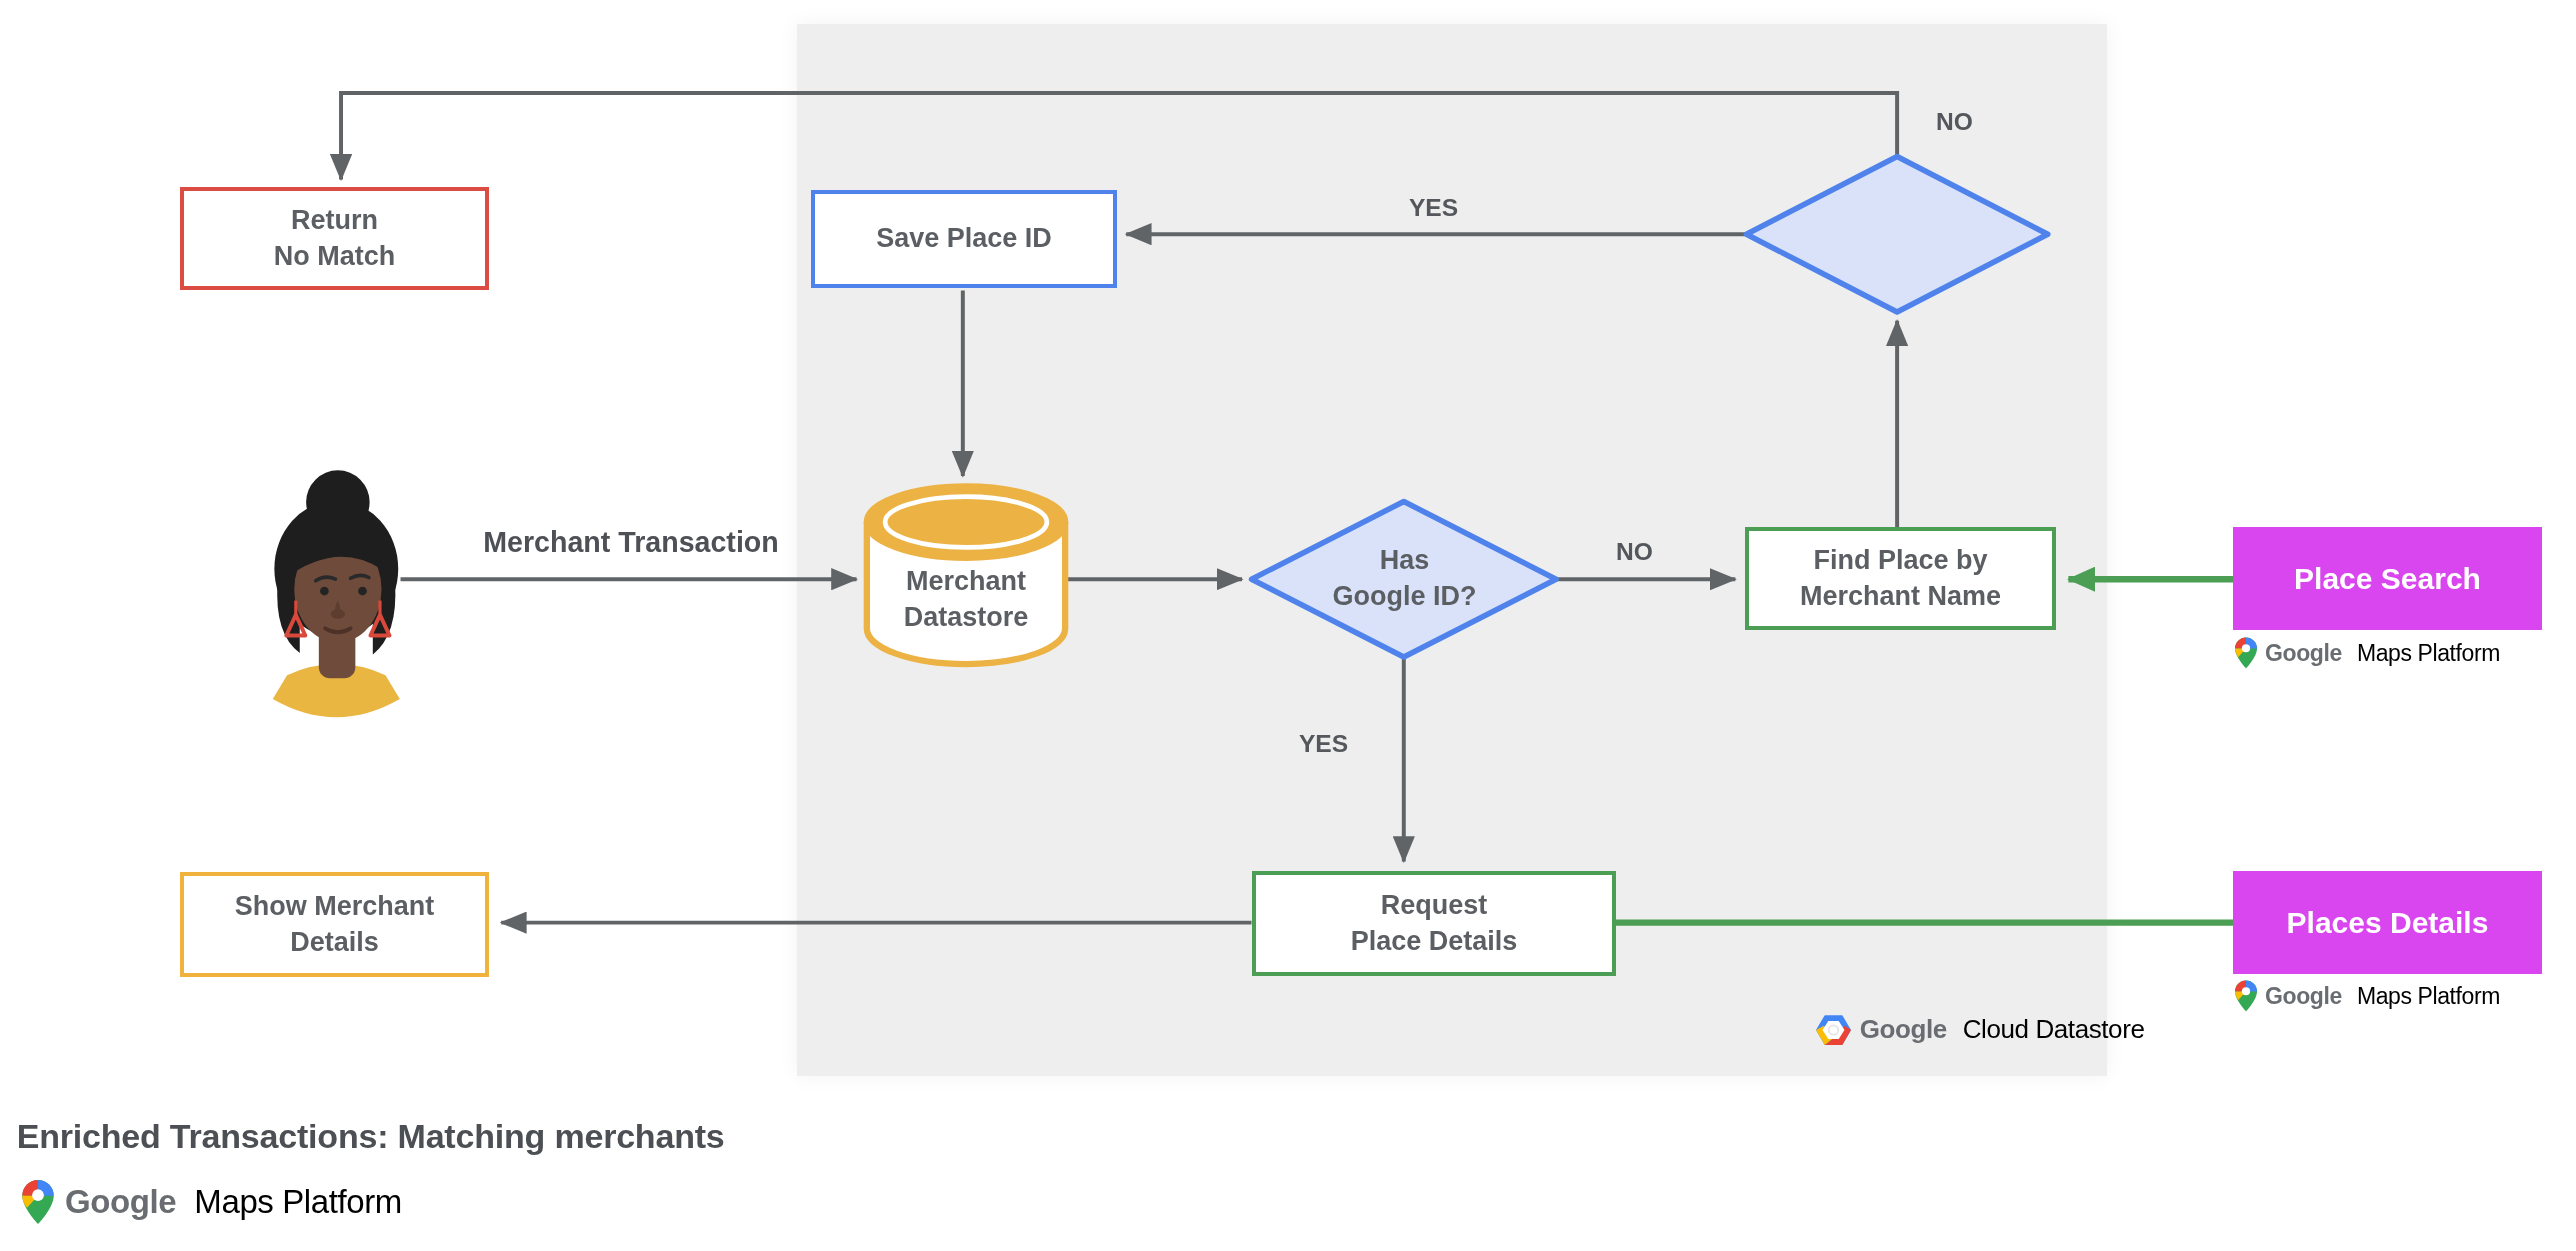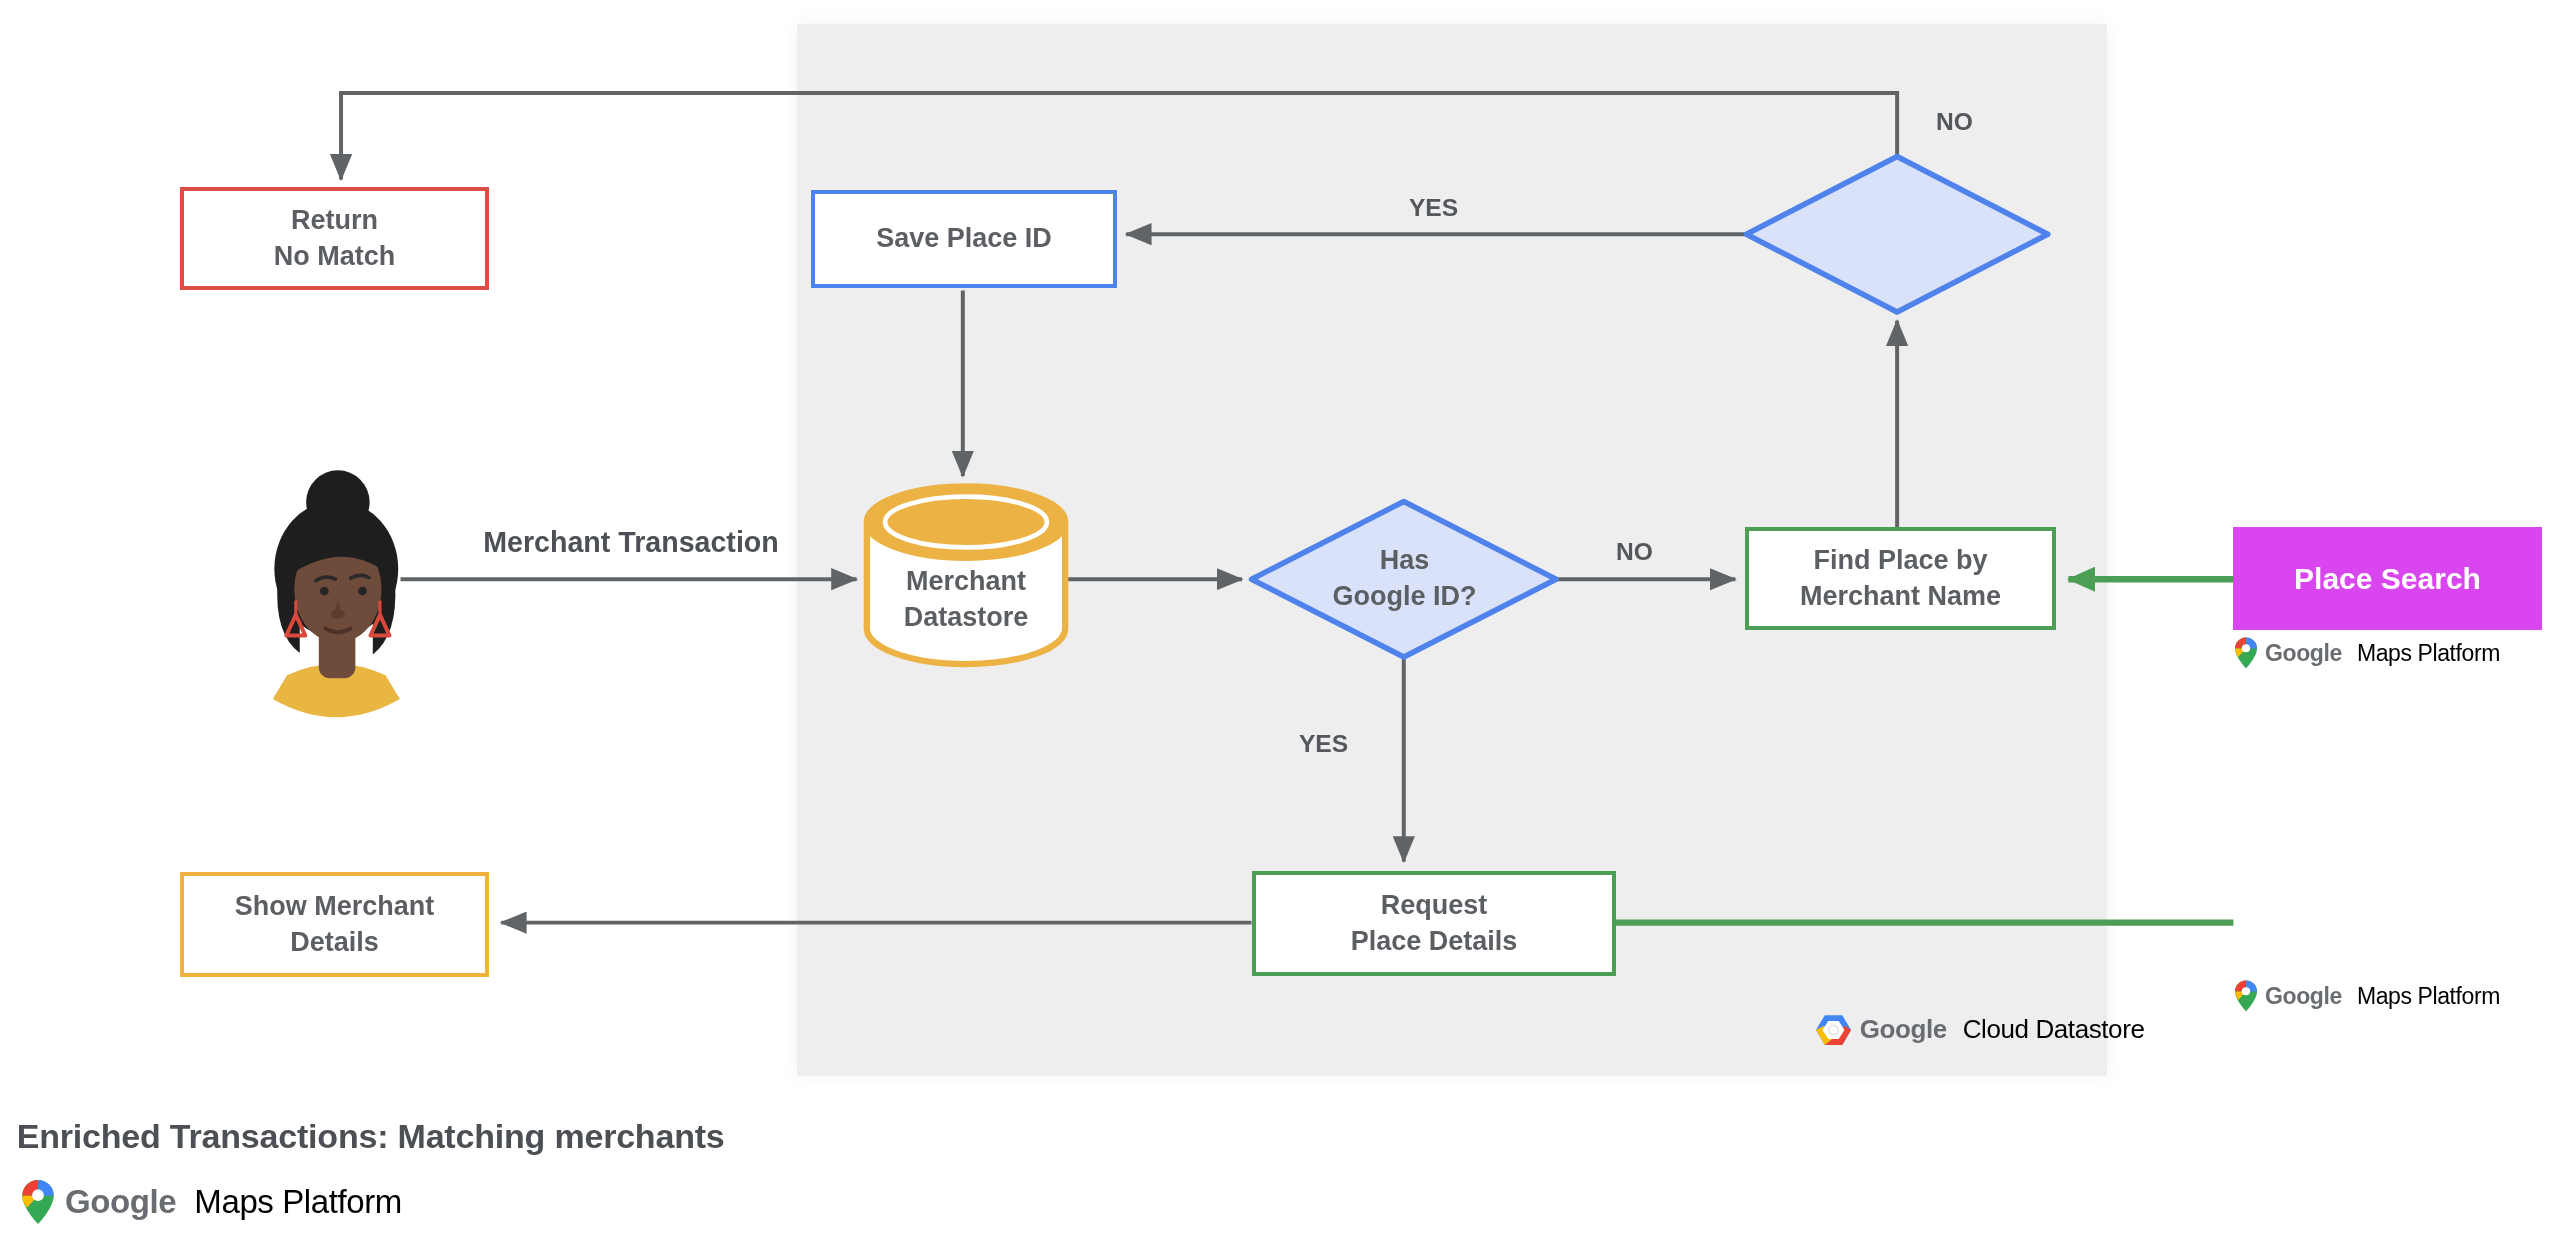--- a/index.html
+++ b/index.html
@@ -109,20 +109,21 @@
 Merchant Name</div>
 
   <div class="node green" style="left:1252px;top:871px;width:364px;height:105px;">Request
 Place Details</div>
 
   <div class="node yellow" style="left:180px;top:872px;width:309px;height:105px;">Show Merchant
 Details</div>
 
   <div class="node fill-green" style="left:2233px;top:527px;width:309px;height:103px;">Place Search</div>
 
+  <div class="node fill-green" style="left:2233px;top:871px;width:309px;height:103px;">Places Details</div>
 
   <div class="diamond-label" style="left:1252px;top:503px;width:305px;height:152px;">Has
 Google ID?</div>
 
 
   <div class="cyl-label" style="left:867px;top:549px;width:198px;height:100px;">Merchant
 Datastore</div>
 
   <div class="float-label mt-label" style="left:401px;top:525px;width:460px;height:35px;">Merchant Transaction</div>
 

